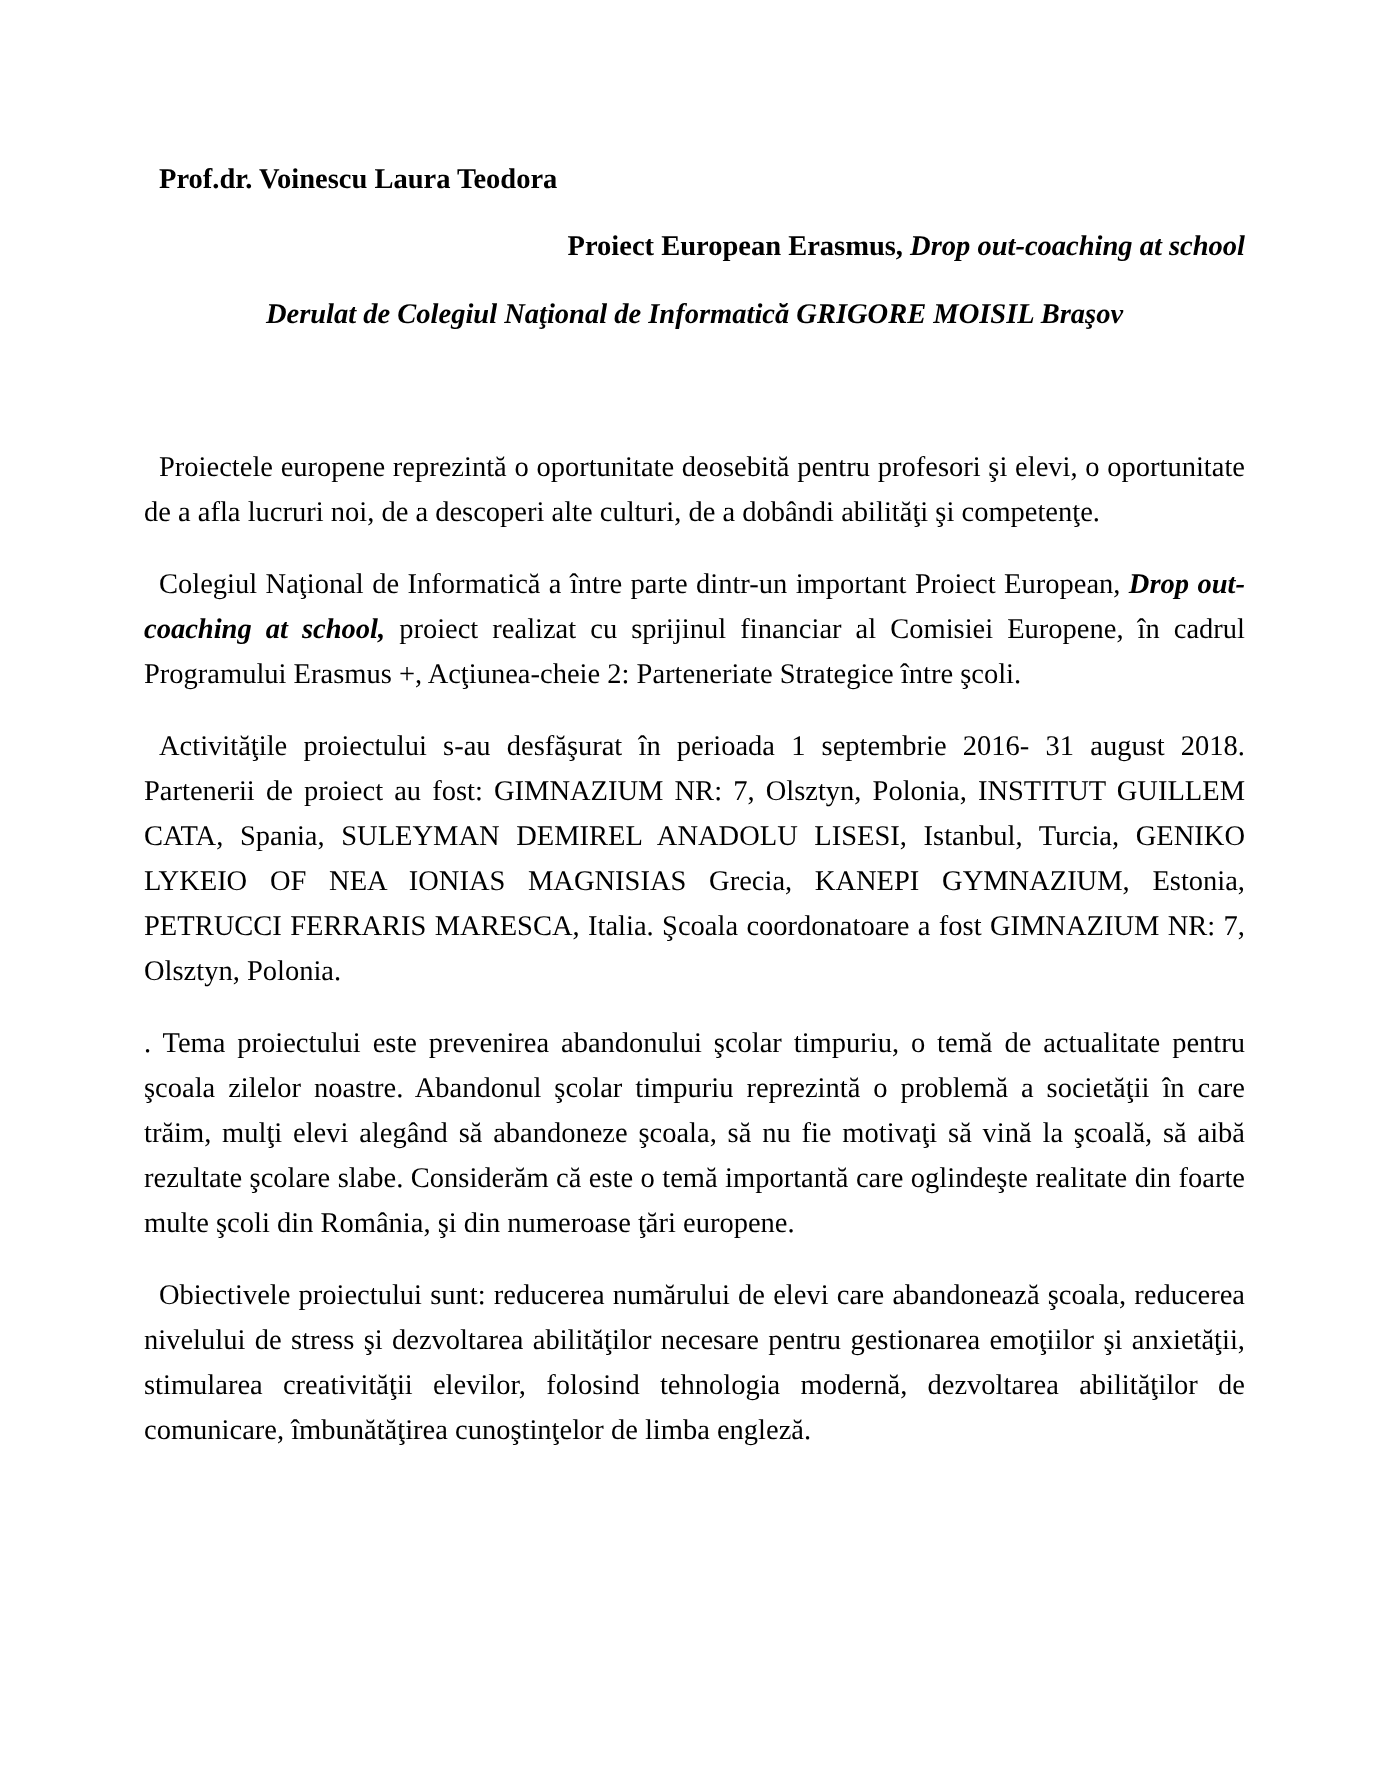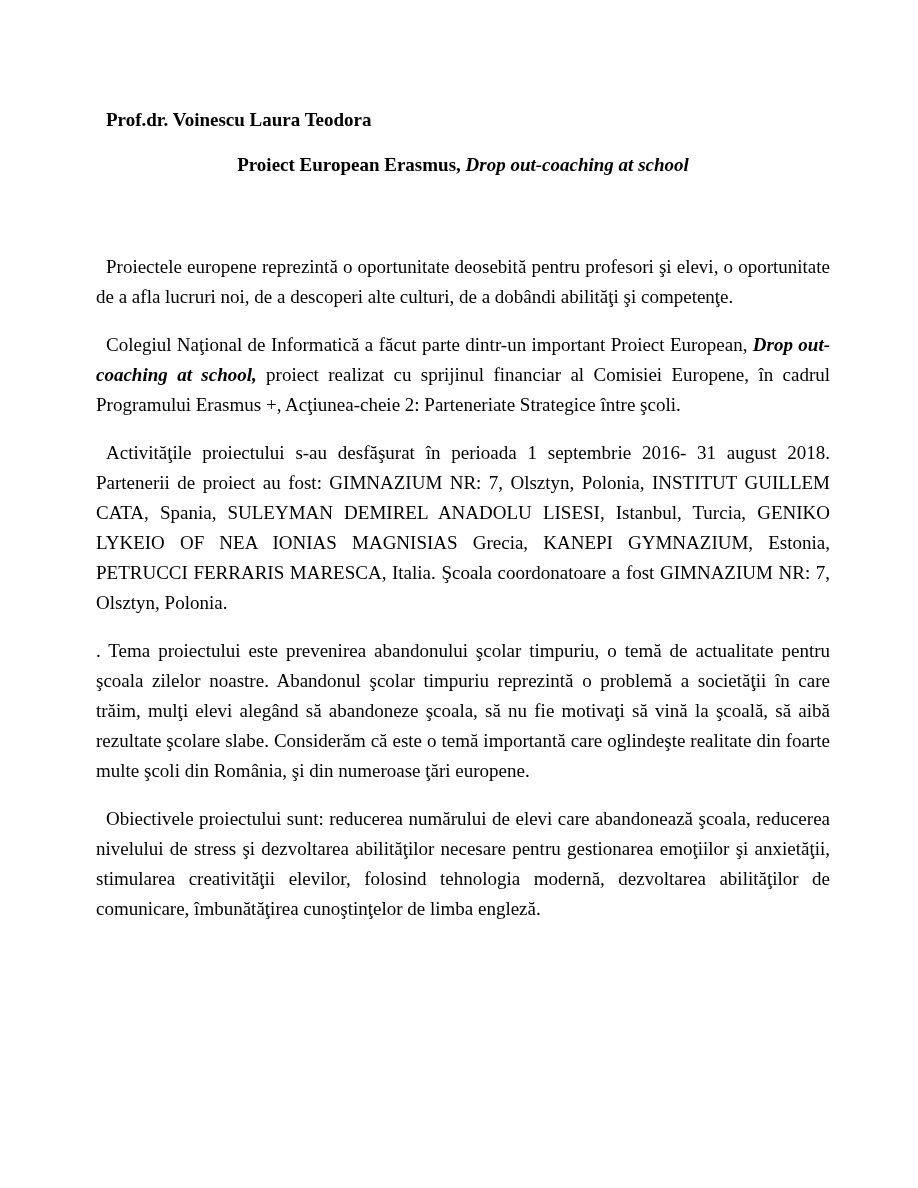--- a/index.html
+++ b/index.html
@@ -24,21 +24,21 @@
   }
   .author-line {
     margin: 0;
     font-weight: bold;
     line-height: 30px;
     text-indent: 10px;
   }
   .doc-title {
     margin: 15px 0 0 0;
     font-weight: bold;
-    text-align: center;
+    text-align: right;
     line-height: 30px;
   }
   .doc-title .italic-part {
     font-style: italic;
   }
   .doc-subtitle {
     margin: 15px 0 0 0;
     font-weight: bold;
     font-style: italic;
     text-align: center;
@@ -66,24 +66,25 @@
 </style>
 </head>
 <body>
 
 <div class="page">
 
   <p class="author-line">Prof.dr. Voinescu Laura Teodora</p>
 
   <p class="doc-title"><span>Proiect European Erasmus, </span><span class="italic-part">Drop out-coaching at school</span></p>
 
+  <p class="doc-subtitle">Derulat de Colegiul Naţional de Informatică GRIGORE MOISIL Braşov</p>
 
   <p class="body-par first-par">Proiectele europene reprezintă o oportunitate deosebită pentru profesori şi elevi, o oportunitate de a afla lucruri noi, de a descoperi alte culturi, de a dobândi abilităţi şi competenţe.</p>
 
-  <p class="body-par"><span>Colegiul Naţional de Informatică a făcut  parte dintr-un important Proiect European, </span><span class="emphasis">Drop out-coaching at school,</span><span> proiect realizat cu sprijinul financiar al Comisiei Europene, în cadrul Programului Erasmus +, Acţiunea-cheie 2: Parteneriate Strategice între şcoli.</span></p>
+  <p class="body-par"><span>Colegiul Naţional de Informatică a între  parte dintr-un important Proiect European, </span><span class="emphasis">Drop out-coaching at school,</span><span> proiect realizat cu sprijinul financiar al Comisiei Europene, în cadrul Programului Erasmus +, Acţiunea-cheie 2: Parteneriate Strategice între şcoli.</span></p>
 
 
   <p class="body-par">Activităţile proiectului s-au desfăşurat în perioada 1 septembrie 2016- 31 august 2018. Partenerii de proiect au fost: GIMNAZIUM NR: 7, Olsztyn, Polonia, INSTITUT GUILLEM CATA, Spania, SULEYMAN DEMIREL ANADOLU LISESI, Istanbul, Turcia, GENIKO LYKEIO OF NEA IONIAS MAGNISIAS Grecia, KANEPI GYMNAZIUM, Estonia, PETRUCCI FERRARIS MARESCA, Italia. Şcoala coordonatoare a fost GIMNAZIUM NR: 7, Olsztyn, Polonia.</p>
 
   <p class="body-par indent-none">. Tema proiectului este prevenirea abandonului şcolar timpuriu, o temă de actualitate pentru şcoala zilelor noastre. Abandonul şcolar timpuriu reprezintă o problemă a societăţii în care trăim, mulţi elevi alegând să abandoneze şcoala, să nu fie motivaţi să vină la şcoală, să aibă rezultate şcolare slabe. Considerăm că este o temă importantă care oglindeşte realitate din foarte multe şcoli din România, şi din numeroase ţări europene.</p>
 
   <p class="body-par">Obiectivele proiectului sunt: reducerea numărului de elevi care abandonează şcoala, reducerea nivelului de stress şi dezvoltarea abilităţilor necesare pentru gestionarea emoţiilor şi anxietăţii, stimularea creativităţii elevilor, folosind tehnologia modernă, dezvoltarea abilităţilor de comunicare, îmbunătăţirea cunoştinţelor de limba engleză.</p>
 
 </div>
 

